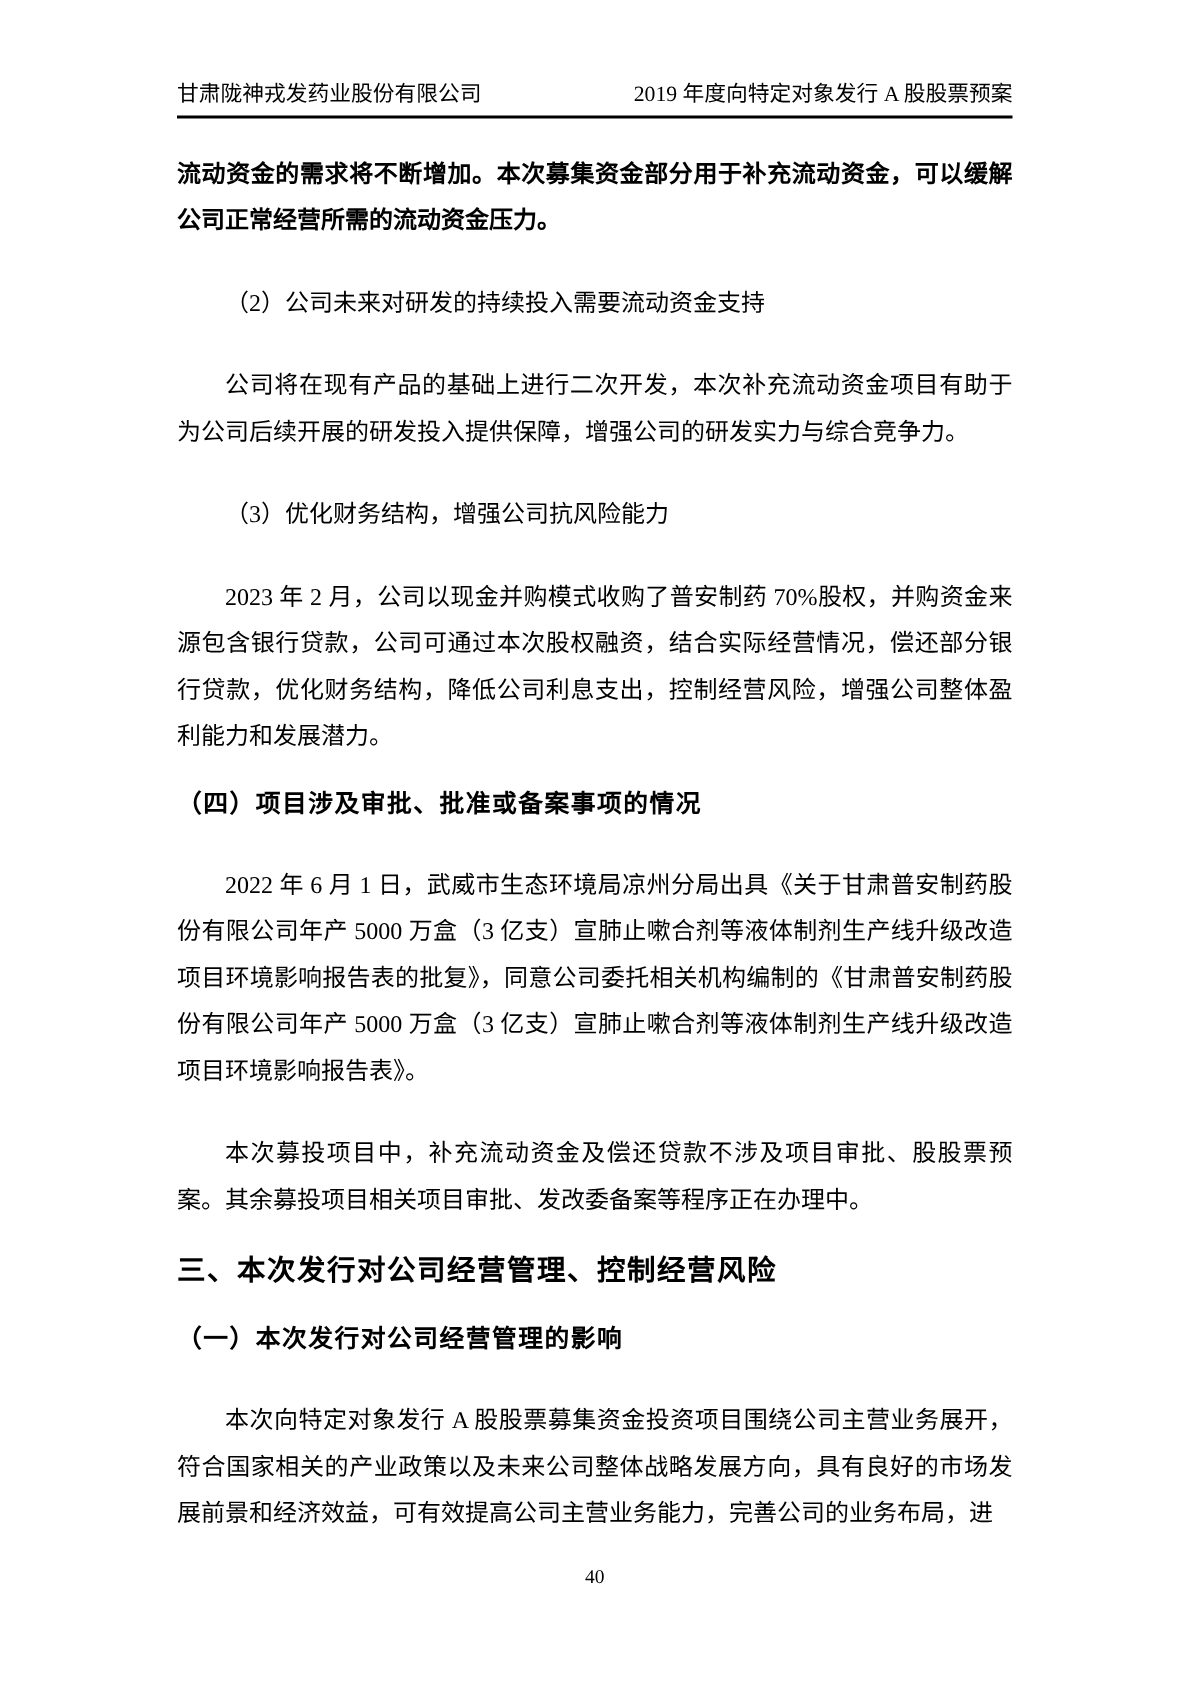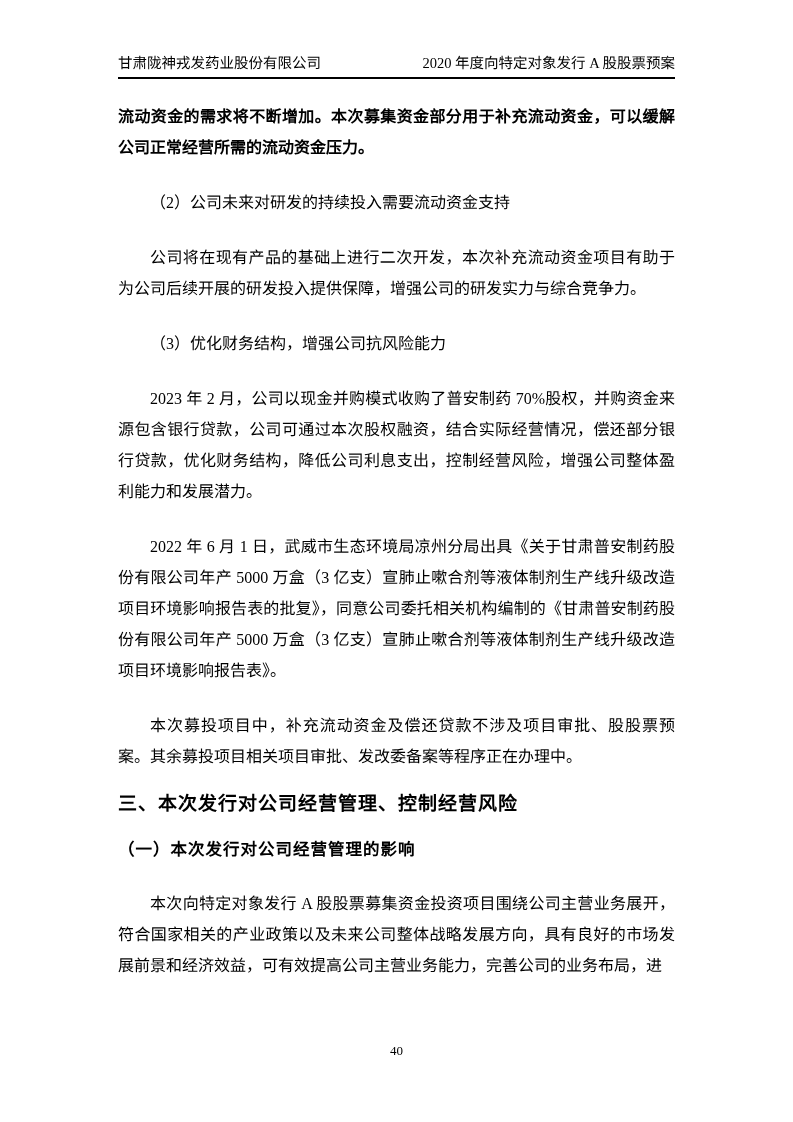--- a/index.html
+++ b/index.html
@@ -81,29 +81,30 @@
     line-height: 14px;
   }
 </style>
 </head>
 <body>
 
 <div class="page">
 
   <header class="page-header">
     <span>甘肃陇神戎发药业股份有限公司</span>
-    <span>2020 年度向特定对象发行 A 股股票预案</span>
+    <span>2019 年度向特定对象发行 A 股股票预案</span>
   </header>
 
   <main class="doc-body">
     <p class="continuation">流动资金的需求将不断增加。本次募集资金部分用于补充流动资金，可以缓解公司正常经营所需的流动资金压力。</p>
     <p class="indent">（2）公司未来对研发的持续投入需要流动资金支持</p>
     <p class="indent">公司将在现有产品的基础上进行二次开发，本次补充流动资金项目有助于为公司后续开展的研发投入提供保障，增强公司的研发实力与综合竞争力。</p>
     <p class="indent">（3）优化财务结构，增强公司抗风险能力</p>
     <p class="indent">2023 年 2 月，公司以现金并购模式收购了普安制药 70%股权，并购资金来源包含银行贷款，公司可通过本次股权融资，结合实际经营情况，偿还部分银行贷款，优化财务结构，降低公司利息支出，控制经营风险，增强公司整体盈利能力和发展潜力。</p>
+    <h3>（四）项目涉及审批、批准或备案事项的情况</h3>
     <p class="indent">2022 年 6 月 1 日，武威市生态环境局凉州分局出具《关于甘肃普安制药股份有限公司年产 5000 万盒（3 亿支）宣肺止嗽合剂等液体制剂生产线升级改造项目环境影响报告表的批复》，同意公司委托相关机构编制的《甘肃普安制药股份有限公司年产 5000 万盒（3 亿支）宣肺止嗽合剂等液体制剂生产线升级改造项目环境影响报告表》。</p>
     <p class="indent">本次募投项目中，补充流动资金及偿还贷款不涉及项目审批、股股票预案。其余募投项目相关项目审批、发改委备案等程序正在办理中。</p>
     <h1>三、本次发行对公司经营管理、控制经营风险</h1>
     <h2>（一）本次发行对公司经营管理的影响</h2>
     <p class="indent">本次向特定对象发行 A 股股票募集资金投资项目围绕公司主营业务展开，符合国家相关的产业政策以及未来公司整体战略发展方向，具有良好的市场发展前景和经济效益，可有效提高公司主营业务能力，完善公司的业务布局，进</p>
   </main>
 
   <footer class="page-footer">
     <span>40</span>
   </footer>

